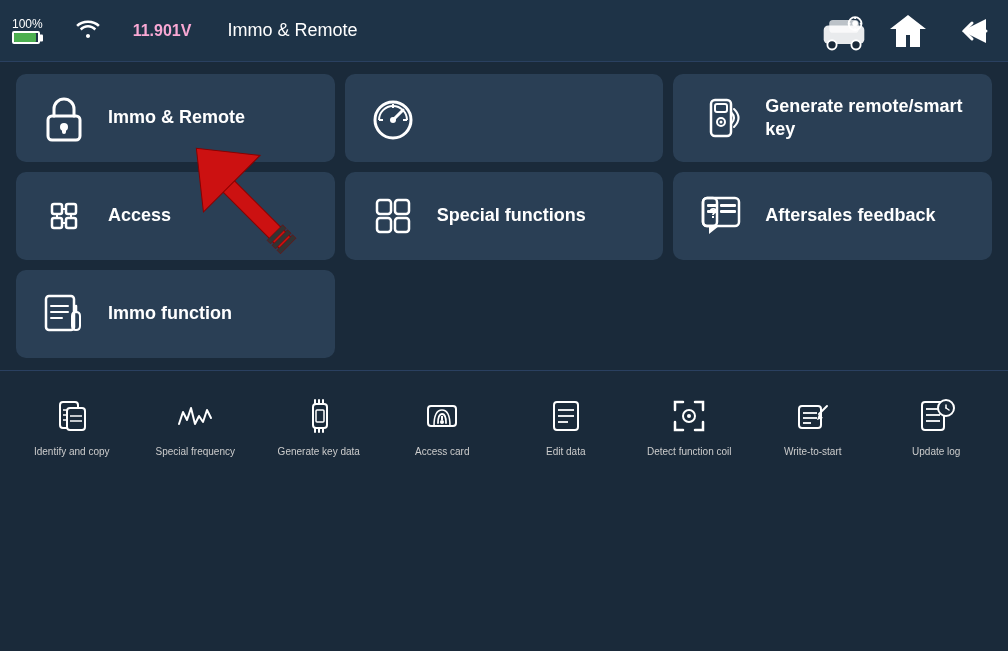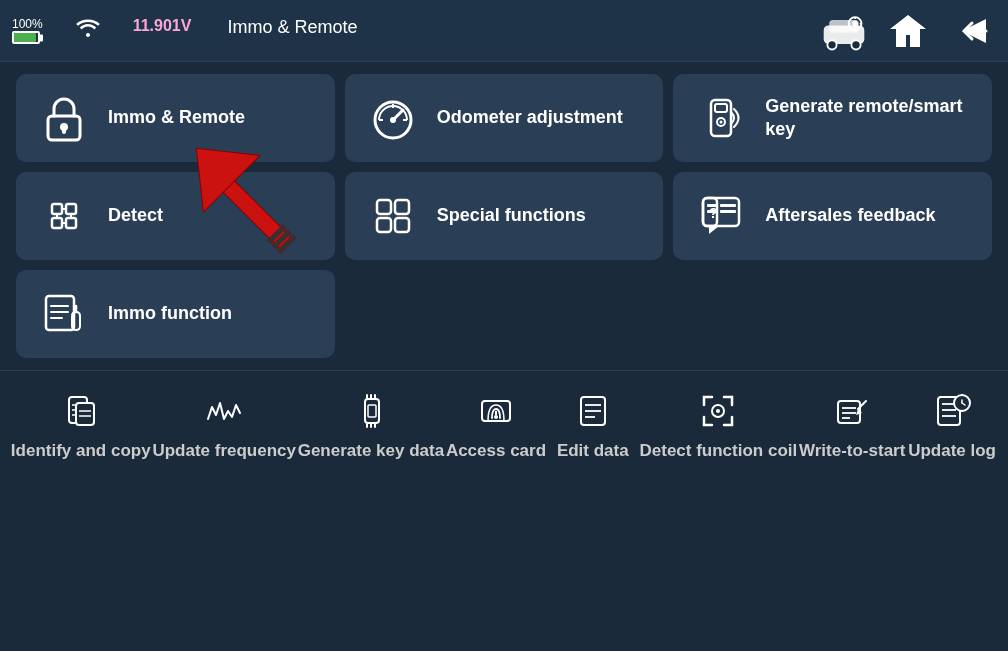--- a/index.html
+++ b/index.html
@@ -16,20 +16,21 @@
     .header {
       background-color: #1e3347;
       height: 62px;
       display: flex;
       align-items: center;
       padding: 0 12px;
       border-bottom: 1px solid #2a4060;
     }
     .header-left {
       display: flex;
+      align-items: center;
       flex: 1;
       gap: 28px;
     }
     .battery-info {
       display: flex;
       flex-direction: column;
       align-items: flex-start;
     }
     .battery-pct {
       font-size: 12px;
@@ -157,25 +158,24 @@
       min-width: 90px;
     }
     .tool-icon {
       width: 46px;
       height: 46px;
       display: flex;
       align-items: center;
       justify-content: center;
     }
     .tool-label {
-      font-size: 17px;
+      font-size: 10px;
       color: #ccc;
       text-align: right;
       line-height: 1.3;
-      font-weight: bold;
     }
 
     
     svg {
       fill: white;
     }
   </style>
 </head>
 <body>
 
@@ -264,21 +264,20 @@
         <circle cx="26" cy="28" r="18" fill="none" stroke="white" stroke-width="3"></circle>
         <path d="M12 28 A14 14 0 0 1 40 28" fill="none" stroke="white" stroke-width="2"></path>
         <line x1="26" y1="28" x2="36" y2="18" stroke="white" stroke-width="3" stroke-linecap="round"></line>
         <circle cx="26" cy="28" r="3" fill="white"></circle>
 
         <line x1="26" y1="12" x2="26" y2="16" stroke="white" stroke-width="2"></line>
         <line x1="12" y1="28" x2="16" y2="28" stroke="white" stroke-width="2"></line>
         <line x1="40" y1="28" x2="36" y2="28" stroke="white" stroke-width="2"></line>
       </svg>
     </div>
-    <span class="tile-label">Odometer adjustment</span>
   </div>
 
   <div class="tile">
     <div class="tile-icon">
       <svg width="52" height="52" viewBox="0 0 52 52">
         <rect x="16" y="8" width="20" height="36" rx="4" fill="none" stroke="white" stroke-width="2.5"></rect>
         <rect x="20" y="12" width="12" height="8" rx="2" fill="none" stroke="white" stroke-width="2"></rect>
         <circle cx="26" cy="30" r="4" fill="none" stroke="white" stroke-width="2"></circle>
         <circle cx="26" cy="30" r="1.5" fill="white"></circle>
 
@@ -295,21 +294,21 @@
         <rect x="14" y="14" width="10" height="10" rx="2" fill="none" stroke="white" stroke-width="2.5"></rect>
         <rect x="28" y="14" width="10" height="10" rx="2" fill="none" stroke="white" stroke-width="2.5"></rect>
         <rect x="14" y="28" width="10" height="10" rx="2" fill="none" stroke="white" stroke-width="2.5"></rect>
         <rect x="28" y="28" width="10" height="10" rx="2" fill="none" stroke="white" stroke-width="2.5"></rect>
         <line x1="24" y1="19" x2="28" y2="19" stroke="white" stroke-width="2"></line>
         <line x1="24" y1="33" x2="28" y2="33" stroke="white" stroke-width="2"></line>
         <line x1="19" y1="24" x2="19" y2="28" stroke="white" stroke-width="2"></line>
         <line x1="33" y1="24" x2="33" y2="28" stroke="white" stroke-width="2"></line>
       </svg>
     </div>
-    <span class="tile-label">Detect</span>
+    <span class="tile-label">Access</span>
   </div>
 
   <div class="tile">
     <div class="tile-icon">
       <svg width="52" height="52" viewBox="0 0 52 52">
         <rect x="10" y="10" width="14" height="14" rx="3" fill="none" stroke="white" stroke-width="2.5"></rect>
         <rect x="28" y="10" width="14" height="14" rx="3" fill="none" stroke="white" stroke-width="2.5"></rect>
         <rect x="10" y="28" width="14" height="14" rx="3" fill="none" stroke="white" stroke-width="2.5"></rect>
         <rect x="28" y="28" width="14" height="14" rx="3" fill="none" stroke="white" stroke-width="2.5"></rect>
       </svg>
@@ -373,21 +372,21 @@
     </div>
     <span class="tool-label">Identify and copy</span>
   </div>
 
   <div class="tool-item">
     <div class="tool-icon">
       <svg width="40" height="40" viewBox="0 0 40 40">
         <polyline points="4,28 8,16 12,24 16,12 20,28 24,20 28,26 32,14 36,22" fill="none" stroke="white" stroke-width="2" stroke-linecap="round" stroke-linejoin="round"></polyline>
       </svg>
     </div>
-    <span class="tool-label">Update frequency</span>
+    <span class="tool-label">Special frequency</span>
   </div>
 
   <div class="tool-item">
     <div class="tool-icon">
       <svg width="40" height="40" viewBox="0 0 40 40">
         <rect x="14" y="8" width="14" height="24" rx="3" fill="none" stroke="white" stroke-width="2"></rect>
         <line x1="20" y1="8" x2="20" y2="4" stroke="white" stroke-width="2" stroke-linecap="round"></line>
         <line x1="24" y1="8" x2="24" y2="4" stroke="white" stroke-width="2" stroke-linecap="round"></line>
         <line x1="16" y1="8" x2="16" y2="4" stroke="white" stroke-width="2" stroke-linecap="round"></line>
         <line x1="20" y1="32" x2="20" y2="36" stroke="white" stroke-width="2" stroke-linecap="round"></line>

